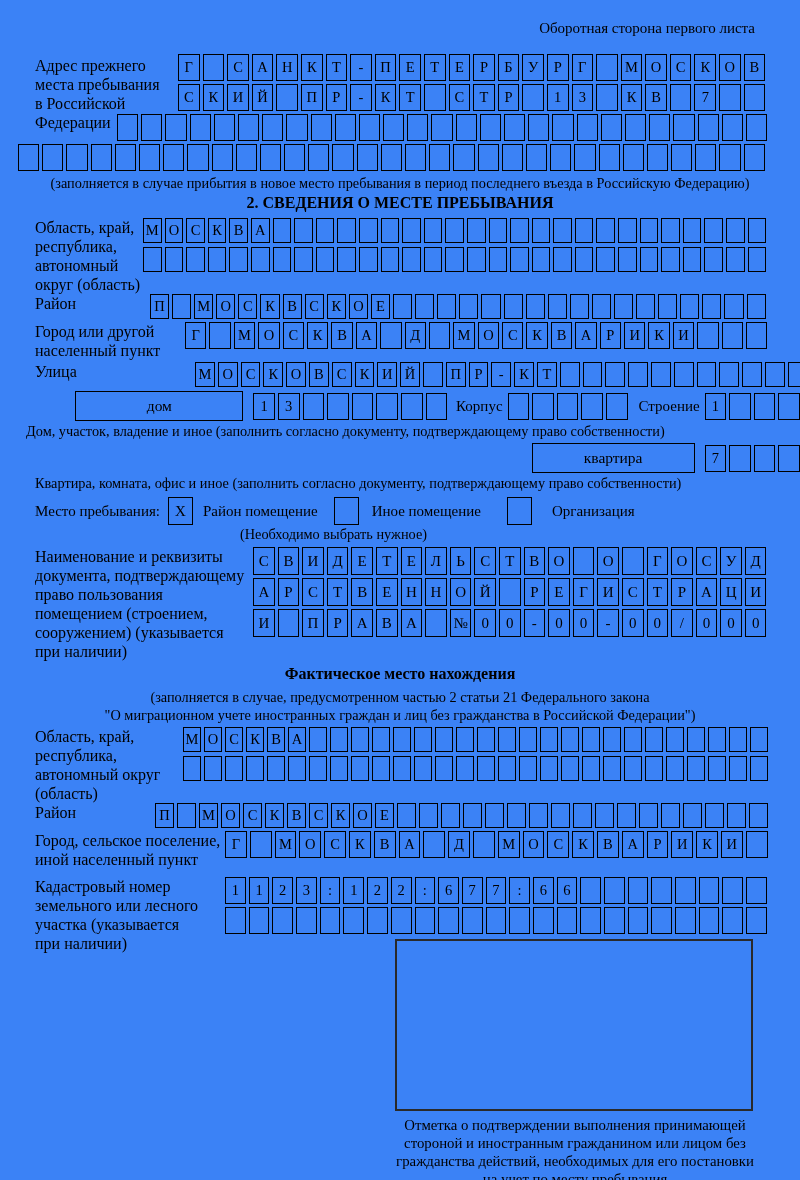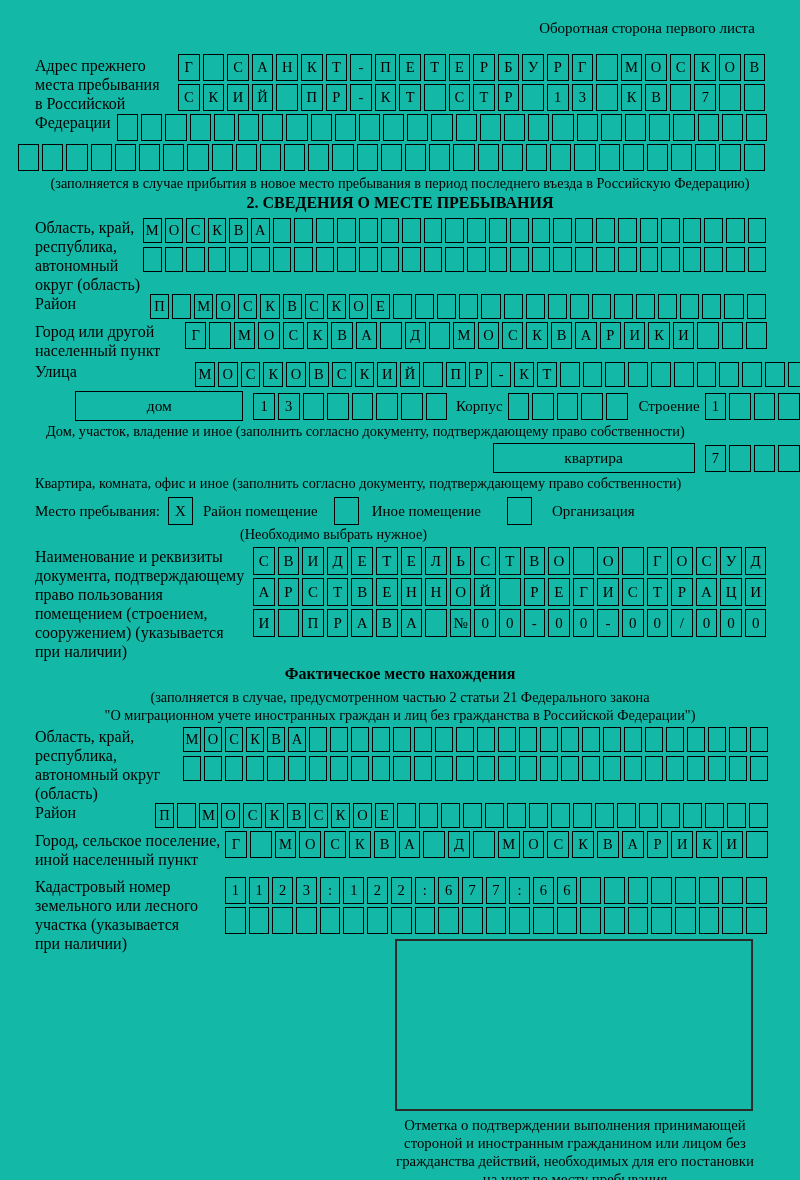--- a/index.html
+++ b/index.html
@@ -1,16 +1,16 @@
 <!DOCTYPE html>
 <html><head>
 <meta charset="utf-8">
 <style>
   html,body{margin:0;padding:0;background:#fff;}
-  .page{position:relative;width:800px;height:1180px;overflow:hidden;background:#14b8a6;color:#000;
+  .page{position:relative;width:800px;height:1180px;overflow:hidden;background:#3b82f6;color:#000;
         font-family:"Liberation Serif", "DejaVu Serif", serif;font-size:15px;}
   .corner{margin:20px 45px 0 0;text-align:right;font-size:15px;height:18px;}
   .rel{position:relative;}
   .abs{position:absolute;}
   .lbl{font-size:16px;line-height:19px;white-space:pre-line;}
   .boxes{display:flex;gap:3px;margin-bottom:3px;}
   .cb{box-sizing:border-box;flex:0 0 auto;border:1.6px solid #000;height:25px;
       display:flex;align-items:center;justify-content:center;font-size:14.5px;}
   .h27 .cb{height:27px;}
   .h28 .cb{height:28px;font-size:15px;}
@@ -362,24 +362,24 @@
         <span class="cb"></span>
       </div>
     <span class="inlbl" style="margin:0 5px 0 11px;">Строение</span>
     <div class="boxes w216 h27" style="margin:0;">
         <span class="cb">1</span>
         <span class="cb"></span>
         <span class="cb"></span>
         <span class="cb"></span>
       </div>
   </div>
-  <div class="caption" style="margin-left:46px;height:18px;">Дом, участок, владение и иное (заполнить согласно документу, подтверждающему право собственности)</div>
+  <div class="caption" style="margin-left:26px;height:18px;">Дом, участок, владение и иное (заполнить согласно документу, подтверждающему право собственности)</div>
 
   <div class="hrow" style="margin:2px 0 0 32px;height:32px;">
-    <div class="typebox" style="width:202px;">квартира</div>
+    <div class="typebox" style="width:163px;">квартира</div>
     <div class="boxes w216 h27" style="margin:0 0 0 10px;">
         <span class="cb">7</span>
         <span class="cb"></span>
         <span class="cb"></span>
         <span class="cb"></span>
       </div>
   </div>
   <div class="caption" style="margin-left:35px;height:18px;">Квартира, комната, офис и иное (заполнить согласно документу, подтверждающему право собственности)</div>
 
   <div class="stay">

